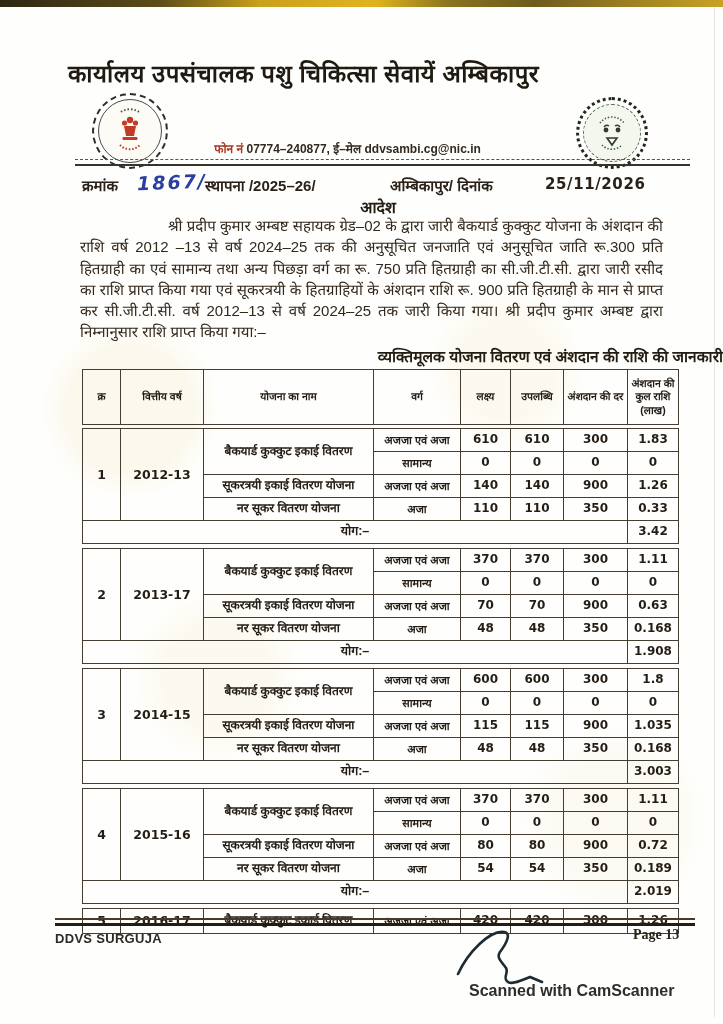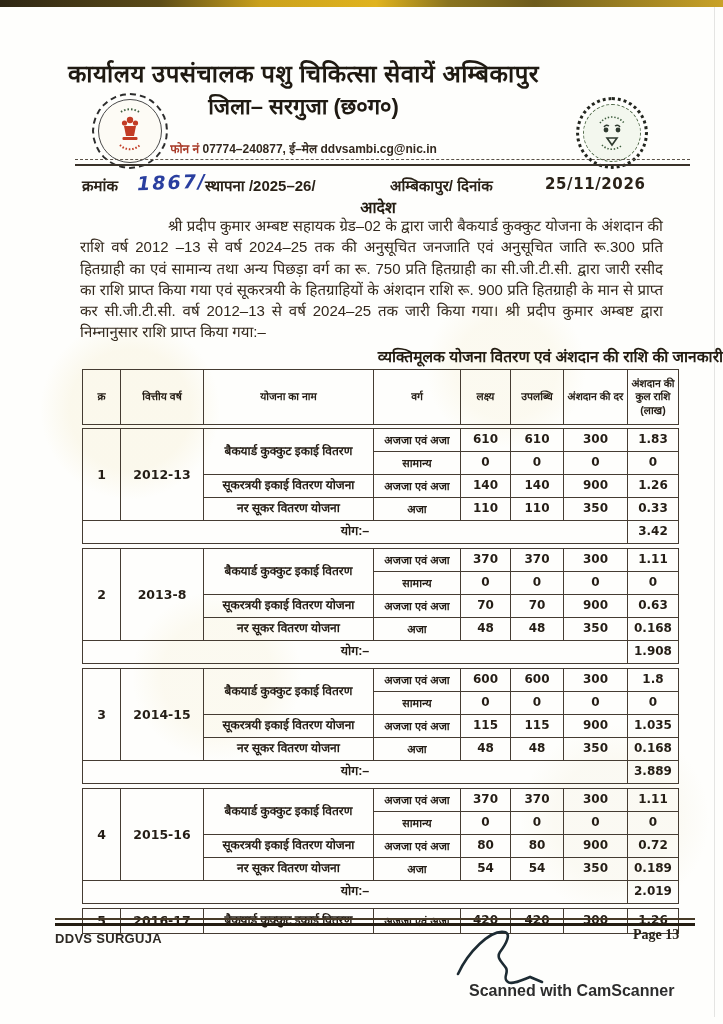--- a/index.html
+++ b/index.html
@@ -19,21 +19,21 @@
   }
   .top-strip{
     position:absolute;top:0;left:0;width:723px;height:7px;
     background:linear-gradient(90deg,#2e2614 0%,#5c4c18 22%,#caa11c 36%,#e0b31e 52%,#8a741f 62%,#6e5c1d 74%,#a08322 88%,#c9a227 100%);
   }
   .right-edge{position:absolute;top:7px;right:8px;width:1px;height:1010px;background:rgba(0,0,0,0.10);}
   .hdr{position:absolute;left:0;width:607px;text-align:center;}
   .t1{top:56px;font-size:24px;font-weight:bold;letter-spacing:0.5px;color:#1f1a12;}
   .t2{top:90px;font-size:22px;font-weight:bold;color:#1f1a12;}
   .addr{top:124px;font-size:12.5px;font-weight:600;color:#3a2f24;}
-  .phone{top:140px;font-size:12px;font-weight:bold;color:#33291f;}
+  .phone{top:140px;font-size:12px;font-weight:bold;color:#33291f;padding-left:44px;}
   .phone .red{color:#a83a28;}
   .rule-dashed{position:absolute;top:159px;left:75px;width:615px;border-top:1.5px dashed #5a5248;}
   .rule-solid{position:absolute;top:164px;left:75px;width:615px;border-top:2px solid #3a332a;}
 
   .emblem-l{
     position:absolute;left:92px;top:93px;width:76px;height:76px;border-radius:50%;
     border:2.5px dashed #2c2c2c;box-sizing:border-box;display:flex;align-items:center;justify-content:center;
   }
   .emblem-l .inner{
     width:62px;height:62px;border-radius:50%;border:1px solid #4a4a4a;
@@ -88,21 +88,20 @@
   .scanner{position:absolute;top:982px;left:469px;font-size:16px;font-weight:600;color:#2d2d2d;font-family:"Liberation Sans",sans-serif;}
 </style>
 </head>
 <body>
 
 <div class="page">
   <div class="top-strip"></div>
   <div class="right-edge"></div>
 
   <div class="hdr t1">कार्यालय उपसंचालक पशु चिकित्सा सेवायें अम्बिकापुर</div>
-  <div class="hdr t2">जिला– सरगुजा  (छ०ग०)</div>
   <div class="hdr phone">
     <span class="red">फोन नं</span>
     <span>07774–240877, ई–मेल ddvsambi.cg@nic.in</span>
   </div>
 
   <div class="emblem-l">
     <div class="inner">
       <svg width="54" height="54" viewBox="0 0 54 54">
         <path d="M18 8 A 16 16 0 0 1 36 8" fill="none" stroke="#3c5c3c" stroke-width="2" stroke-dasharray="1.5,2"></path>
         <circle cx="27" cy="16" r="3.2" fill="#c23b24"></circle>
@@ -226,21 +225,21 @@
           <col style="width: 170px;">
           <col style="width: 87px;">
           <col style="width: 50px;">
           <col style="width: 53px;">
           <col style="width: 64px;">
           <col style="width: 51px;">
         </colgroup>
         <tbody>
           <tr>
             <td rowspan="4" class="sn">2</td>
-            <td rowspan="4" class="year">2013-8</td>
+            <td rowspan="4" class="year">2013-17</td>
             <td rowspan="2" class="scheme">बैकयार्ड कुक्कुट इकाई वितरण</td>
             <td class="varg">अजजा एवं अजा</td>
             <td class="num">370</td>
             <td class="num">370</td>
             <td class="num">300</td>
             <td class="num">1.11</td>
           </tr>
           <tr>
             <td class="varg">सामान्य</td>
             <td class="num">0</td>
@@ -310,21 +309,21 @@
           <tr>
             <td rowspan="1" class="scheme">नर सूकर वितरण योजना</td>
             <td class="varg">अजा</td>
             <td class="num">48</td>
             <td class="num">48</td>
             <td class="num">350</td>
             <td class="num">0.168</td>
           </tr>
           <tr>
             <td colspan="7" class="yog">योग:–</td>
-            <td class="num">3.889</td>
+            <td class="num">3.003</td>
           </tr>
         </tbody>
       </table>
       <table class="tbl block-tbl">
         <colgroup>
           <col style="width: 38px;">
           <col style="width: 83px;">
           <col style="width: 170px;">
           <col style="width: 87px;">
           <col style="width: 50px;">

